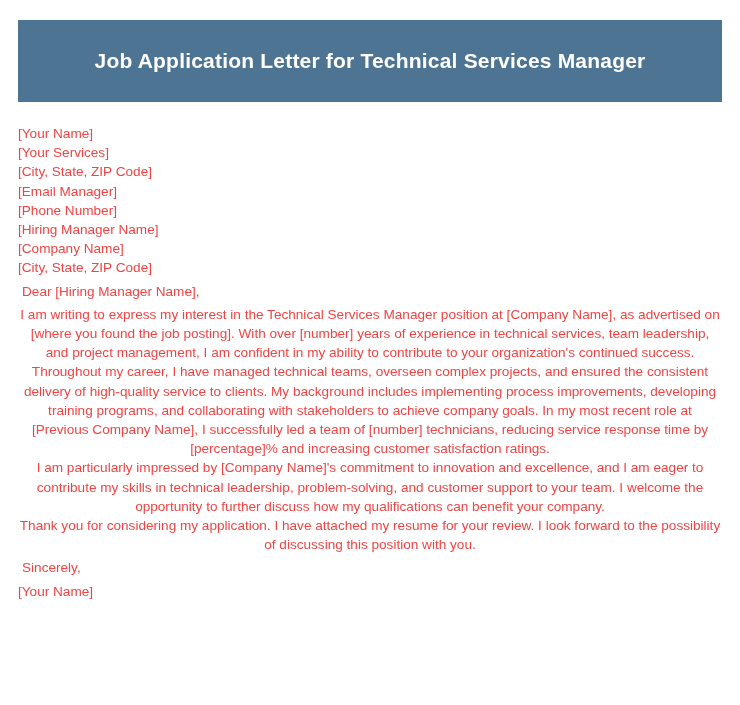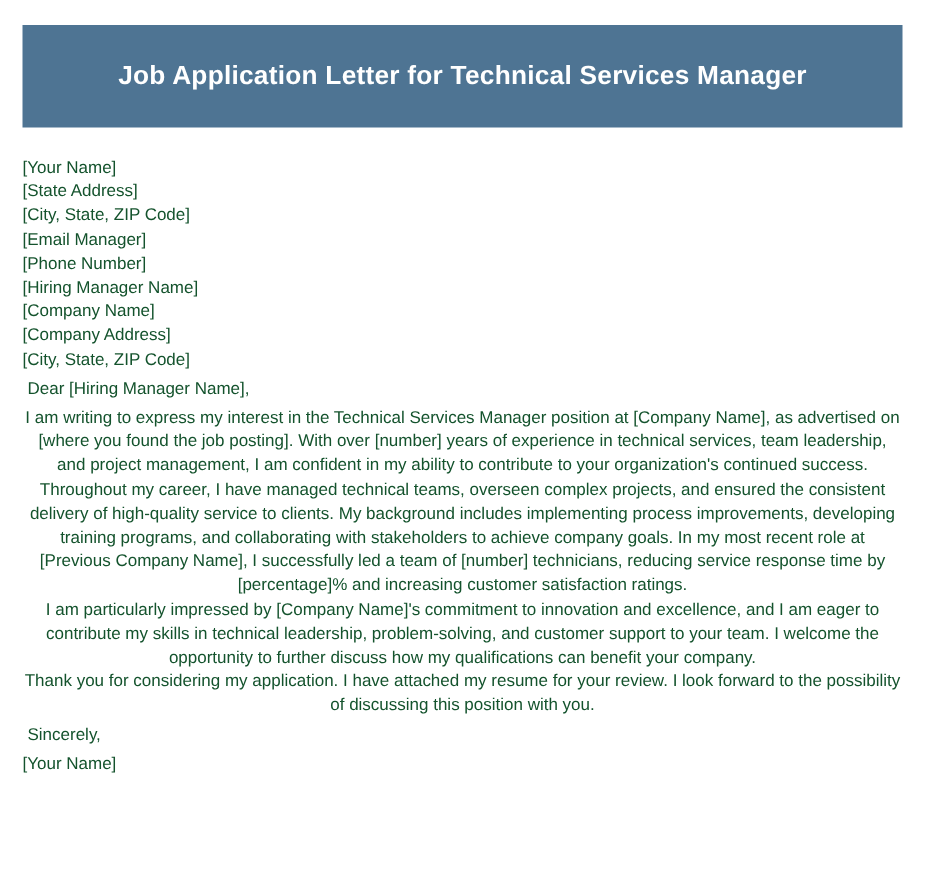--- a/index.html
+++ b/index.html
@@ -34,21 +34,21 @@
     font-size: 21px;
     font-weight: bold;
     letter-spacing: 0.2px;
     text-align: center;
     line-height: 1.2;
   }
   .letter-body {
     margin: 22px 18px 0 18px;
     font-size: 13.6px;
     line-height: 19.2px;
-    color: #14532d;
+    color: #ef4444;
   }
   .addr-line {
     white-space: pre-wrap;
   }
   .para {
     margin: 0;
     text-align: center;
   }
   .salutation {
     margin: 4px;
@@ -66,30 +66,29 @@
 <div class="page">
 
   <div class="header-band">
     <div class="header-title">Job Application Letter for Technical Services Manager</div>
   </div>
 
   <div class="letter-body">
 
     <div>
       <div class="addr-line">[Your Name]</div>
-      <div class="addr-line">[State Address]</div>
+      <div class="addr-line">[Your Services]</div>
       <div class="addr-line">[City, State, ZIP Code]</div>
       <div class="addr-line">[Email Manager]</div>
       <div class="addr-line">[Phone Number]</div>
     </div>
 
     <div>
       <div class="addr-line">[Hiring Manager Name]</div>
       <div class="addr-line">[Company Name]</div>
-      <div class="addr-line">[Company Address]</div>
       <div class="addr-line">[City, State, ZIP Code]</div>
     </div>
 
     <p class="salutation">Dear [Hiring Manager Name],</p>
 
     <p class="para">I am writing to express my interest in the Technical Services Manager position at [Company Name], as advertised on [where you found the job posting]. With over [number] years of experience in technical services, team leadership, and project management, I am confident in my ability to contribute to your organization's continued success.</p>
     <p class="para">Throughout my career, I have managed technical teams, overseen complex projects, and ensured the consistent delivery of high-quality service to clients. My background includes implementing process improvements, developing training programs, and collaborating with stakeholders to achieve company goals. In my most recent role at [Previous Company Name], I successfully led a team of [number] technicians, reducing service response time by [percentage]% and increasing customer satisfaction ratings.</p>
     <p class="para">I am particularly impressed by [Company Name]'s commitment to innovation and excellence, and I am eager to contribute my skills in technical leadership, problem-solving, and customer support to your team. I welcome the opportunity to further discuss how my qualifications can benefit your company.</p>
     <p class="para">Thank you for considering my application. I have attached my resume for your review. I look forward to the possibility of discussing this position with you.</p>
 

